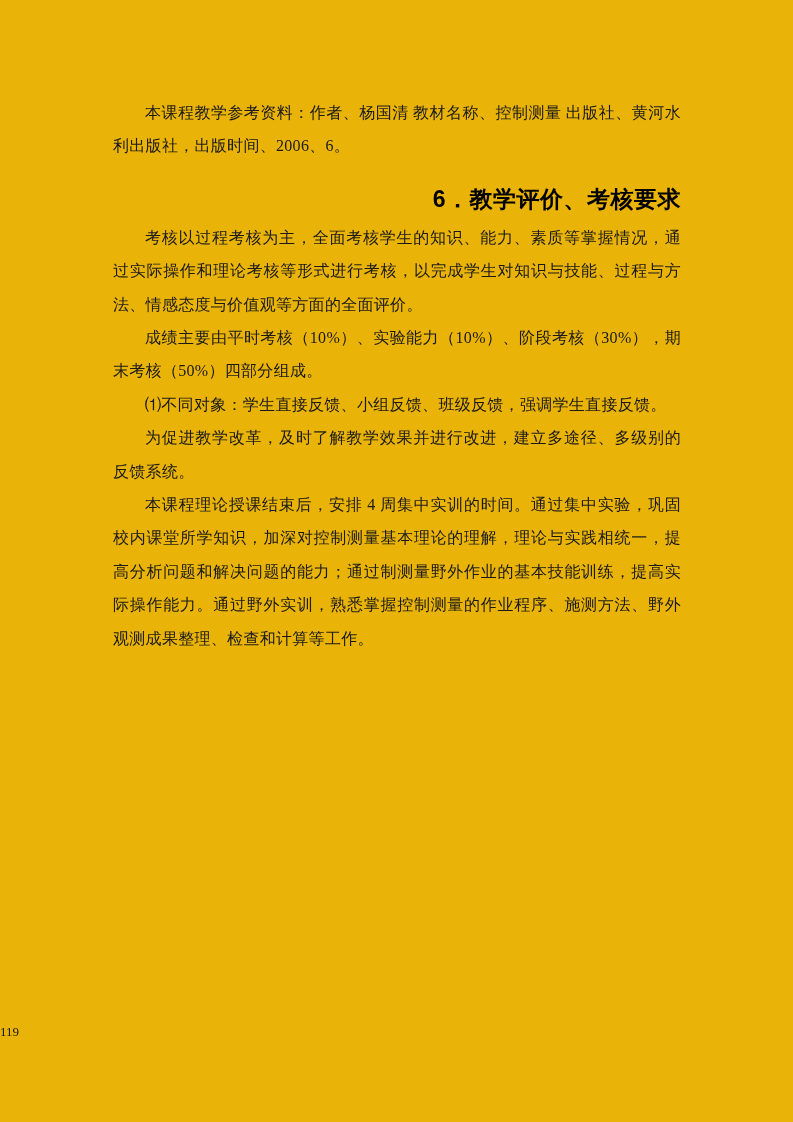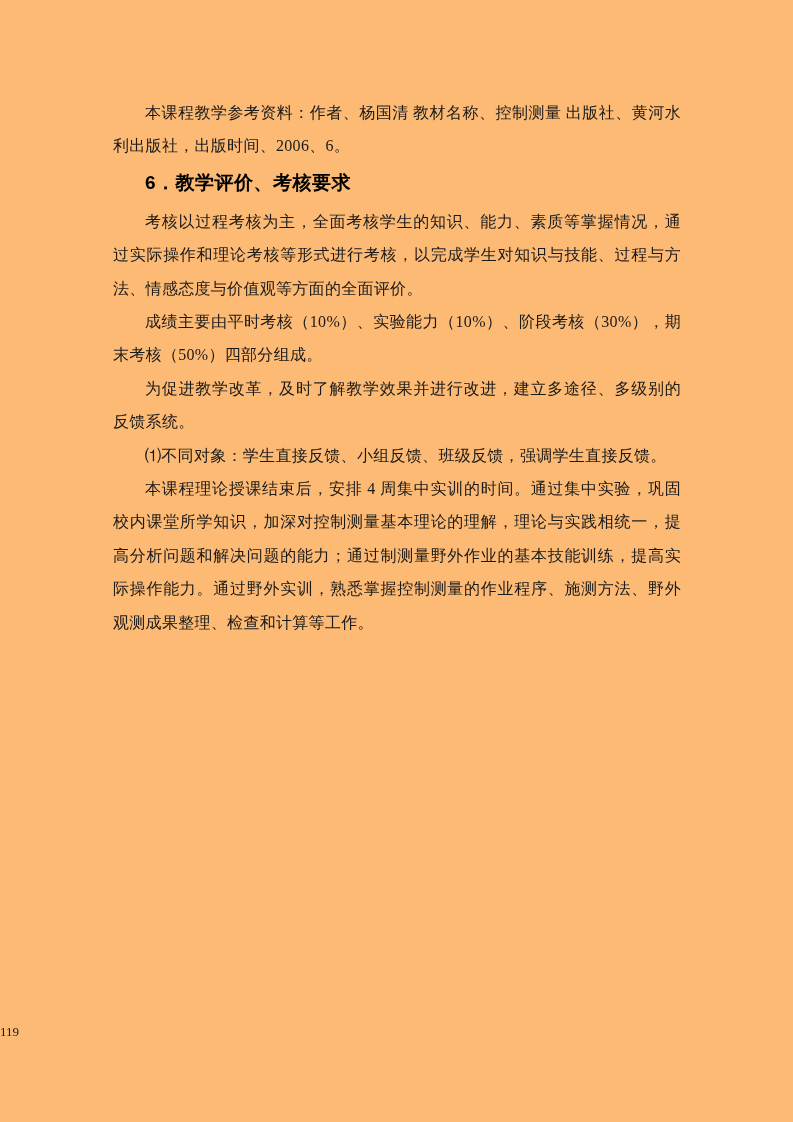--- a/index.html
+++ b/index.html
@@ -5,67 +5,68 @@
   * { box-sizing: border-box; }
   html, body {
     margin: 0;
     padding: 0;
     background: #ffffff;
   }
   .page {
     position: relative;
     width: 793px;
     height: 1122px;
-    background: #fdba74;
+    background: #eab308;
     color: #000000;
     overflow: hidden;
     font-family: "Liberation Serif", "DejaVu Serif", serif;
   }
   .content {
     position: absolute;
     left: 113px;
     top: 96px;
     width: 568px;
   }
   .para {
     margin: 0;
     font-size: 16px;
     line-height: 33.4px;
     text-indent: 32px;
     text-align: justify;
     color: #1a1a1a;
     letter-spacing: 0.3px;
   }
   .heading {
-    margin: 3px 0 5px 0;
+    margin: 19px 0 5px 0;
     font-family: "Liberation Sans", "DejaVu Sans", sans-serif;
     font-weight: bold;
-    font-size: 19px;
+    font-size: 23px;
     line-height: 34px;
     text-indent: 32px;
     color: #000000;
     letter-spacing: 0.5px;
+    text-align: right;
   }
   .footer {
     position: absolute;
     left: 0;
     top: 1024px;
     width: 100%;
     font-size: 13px;
     color: #1a1a1a;
     font-family: "Liberation Serif", "DejaVu Serif", serif;
   }
 </style>
 </head>
 <body>
 
 <div class="page">
   <div class="content">
     <p class="para">本课程教学参考资料：作者、杨国清 教材名称、控制测量 出版社、黄河水利出版社，出版时间、2006、6。</p>
     <h2 class="heading">6．教学评价、考核要求</h2>
     <p class="para">考核以过程考核为主，全面考核学生的知识、能力、素质等掌握情况，通过实际操作和理论考核等形式进行考核，以完成学生对知识与技能、过程与方法、情感态度与价值观等方面的全面评价。</p>
     <p class="para">成绩主要由平时考核（10%）、实验能力（10%）、阶段考核（30%），期末考核（50%）四部分组成。</p>
+    <p class="para">⑴不同对象：学生直接反馈、小组反馈、班级反馈，强调学生直接反馈。</p>
     <p class="para">为促进教学改革，及时了解教学效果并进行改进，建立多途径、多级别的反馈系统。</p>
-    <p class="para">⑴不同对象：学生直接反馈、小组反馈、班级反馈，强调学生直接反馈。</p>
     <p class="para">本课程理论授课结束后，安排 4 周集中实训的时间。通过集中实验，巩固校内课堂所学知识，加深对控制测量基本理论的理解，理论与实践相统一，提高分析问题和解决问题的能力；通过制测量野外作业的基本技能训练，提高实际操作能力。通过野外实训，熟悉掌握控制测量的作业程序、施测方法、野外观测成果整理、检查和计算等工作。</p>
   </div>
   <div class="footer">119</div>
 </div>
 
 </body></html>

